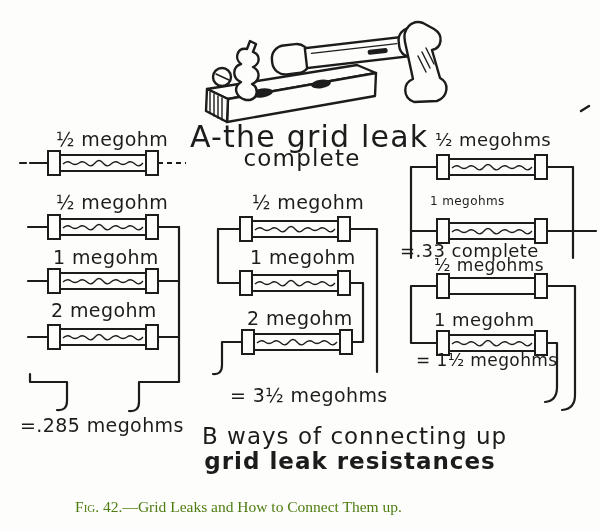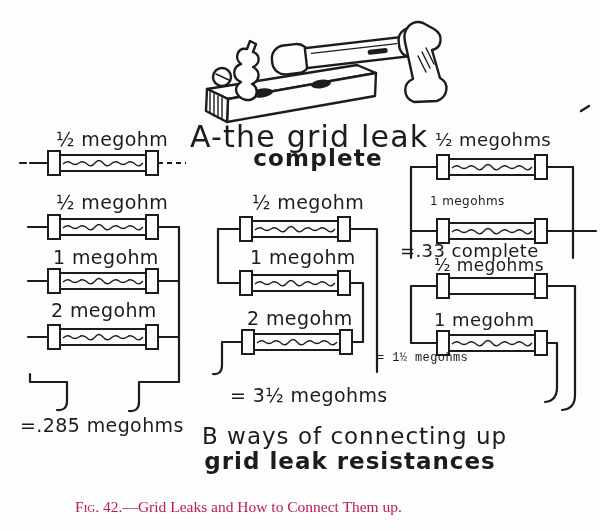--- a/index.html
+++ b/index.html
@@ -18,21 +18,21 @@
   .wire{fill:none;stroke:#1c1c1c;stroke-width:2.2;stroke-linecap:round;stroke-linejoin:round;}
   .wire-dash{fill:none;stroke:#1c1c1c;stroke-width:2.2;stroke-linecap:butt;stroke-dasharray:5 4;}
   .rbody,.rcap{fill:#fdfdfb;stroke:#1c1c1c;stroke-width:2;}
   .rsq{fill:none;stroke:#1c1c1c;stroke-width:1.3;}
   .ink{fill:none;stroke:#1c1c1c;stroke-width:2.4;stroke-linejoin:round;stroke-linecap:round;}
   .ink-thin{fill:none;stroke:#1c1c1c;stroke-width:1.4;stroke-linejoin:round;stroke-linecap:round;}
   .inkfill{fill:#1c1c1c;stroke:none;}
   .paperfill{fill:#fdfdfb;stroke:#1c1c1c;stroke-width:2.4;stroke-linejoin:round;}
   .caption{
     position:absolute;left:0;top:498px;width:477px;text-align:center;
-    font-family:"Liberation Serif", serif;font-size:15.5px;color:#be185d;
+    font-family:"Liberation Serif", serif;font-size:15.5px;color:#4d7c0f;
   }
   .caption .sc{font-variant:small-caps;}
 </style>
 </head>
 <body>
 
 <div class="fig">
 
   <svg width="600" height="531" viewBox="0 0 600 531">
     <defs>
@@ -110,40 +110,40 @@
     <g>
       <path class="wire" d="M411,286 H437 M411,286 V343 H437"></path>
       <path class="wire" d="M547,286 H575 M575,286 V395 Q575,409 562,410"></path>
       <path class="wire" d="M547,343 H557 M557,343 V387 Q557,401 545,402"></path>
       <use href="#res-plain" x="437" y="274"></use>
       <use href="#res" x="437" y="331"></use>
     </g>
   </svg>
 
   <div class="lbl" style="left:190px;top:121px;width:240px;font-size:30px;letter-spacing:1.2px;">A-the grid leak</div>
-  <div class="lbl ctr" style="left:198px;top:146px;width:240px;font-size:23px;letter-spacing:1.2px;font-weight:bold;">complete</div>
+  <div class="lbl ctr" style="left:182px;top:146px;width:240px;font-size:23px;letter-spacing:1.2px;">complete</div>
 
   <div class="lbl" style="left:56px;top:130px;font-size:19px;">½ megohm</div>
 
   <div class="lbl" style="left:56px;top:193px;font-size:19px;">½ megohm</div>
   <div class="lbl" style="left:53px;top:248px;font-size:19px;">1 megohm</div>
   <div class="lbl" style="left:51px;top:301px;font-size:19px;">2 megohm</div>
   <div class="lbl" style="left:20px;top:416px;font-size:19px;">=.285 megohms</div>
 
   <div class="lbl" style="left:252px;top:193px;font-size:19px;">½ megohm</div>
   <div class="lbl" style="left:250px;top:248px;font-size:19px;">1 megohm</div>
   <div class="lbl" style="left:247px;top:309px;font-size:19px;">2 megohm</div>
   <div class="lbl" style="left:230px;top:376px;font-size:19px;margin-top:10px;">= 3½ megohms</div>
 
   <div class="lbl" style="left:435px;top:131px;font-size:18px;">½ megohms</div>
   <div class="lbl" style="left:430px;top:195px;font-size:12px;">1 megohms</div>
   <div class="lbl" style="left:400px;top:242px;font-size:18px;">=.33 complete</div>
 
   <div class="lbl" style="left:434px;top:257px;font-size:17px;">½ megohms</div>
   <div class="lbl" style="left:434px;top:311px;font-size:18px;">1 megohm</div>
-  <div class="lbl" style="left:377px;top:352px;font-size:12px;font-family:Liberation Mono, monospace;">= 1½ megohms</div>
+  <div class="lbl" style="left:416px;top:352px;font-size:17px;">= 1½ megohms</div>
 
   <div class="lbl" style="left:202px;top:424px;font-size:23px;letter-spacing:1px;text-align:right;">B ways of connecting up</div>
   <div class="lbl ctr" style="left:190px;top:449px;width:320px;font-size:23px;letter-spacing:1px;font-weight:bold;">grid leak resistances</div>
 
   <div class="caption"><span class="sc">Fig. 42.</span><span>—Grid Leaks and How to Connect Them up.</span></div>
 
 </div>
 
 </body></html>

